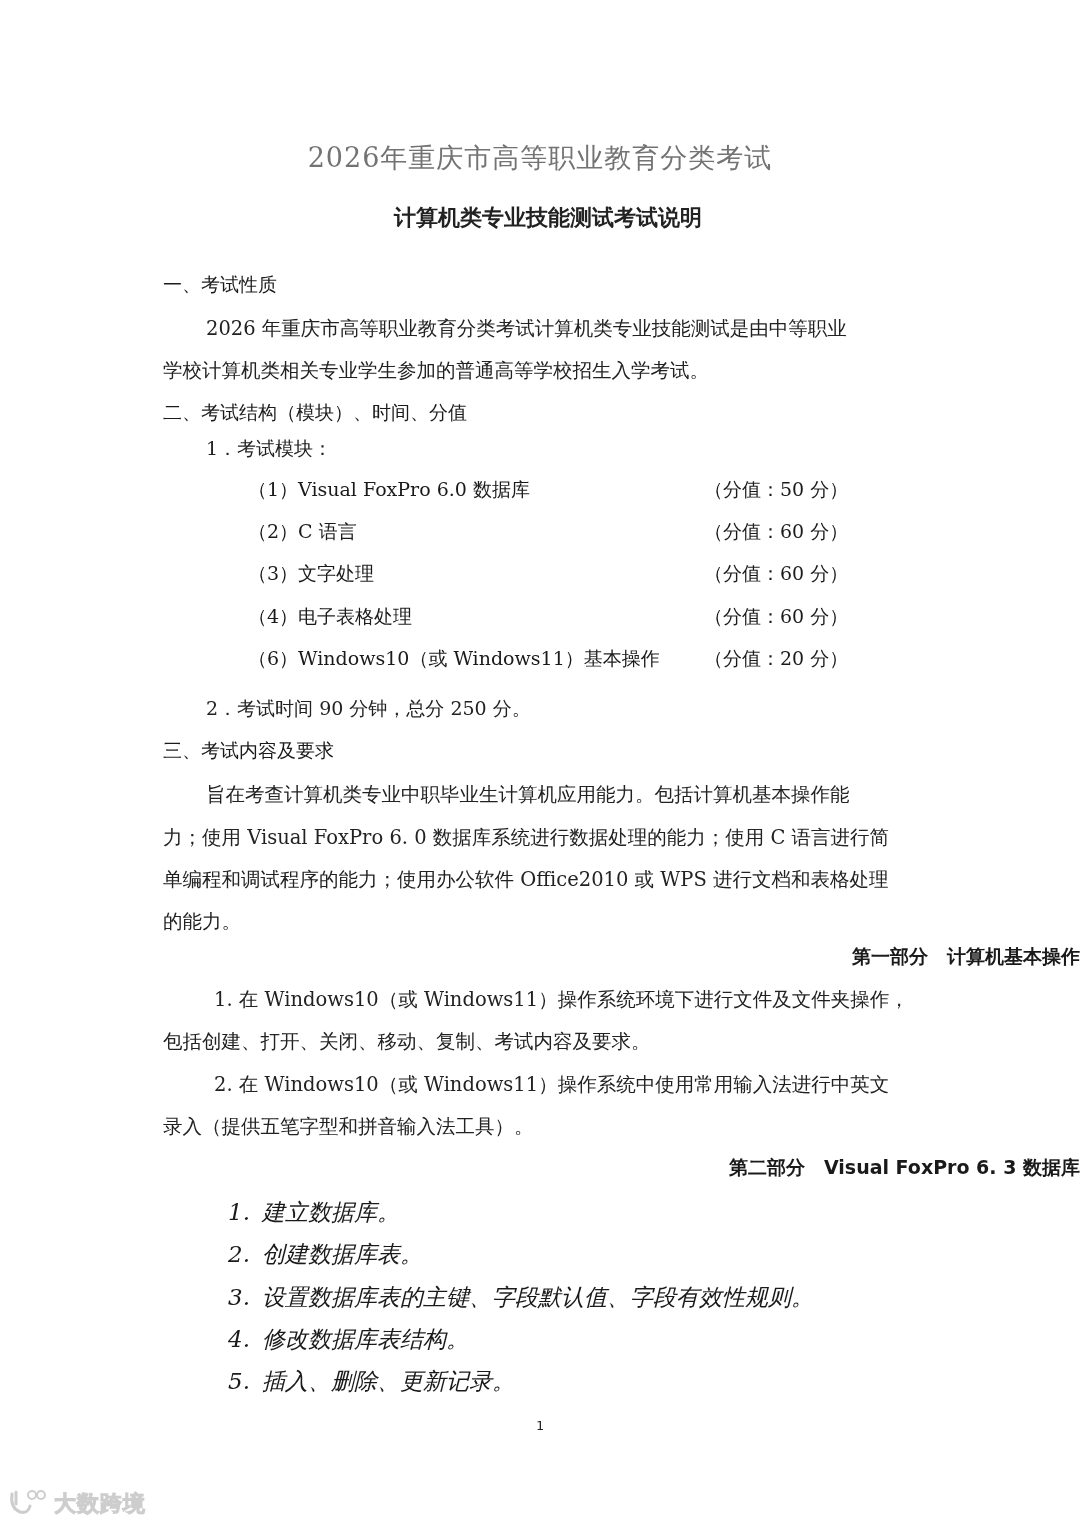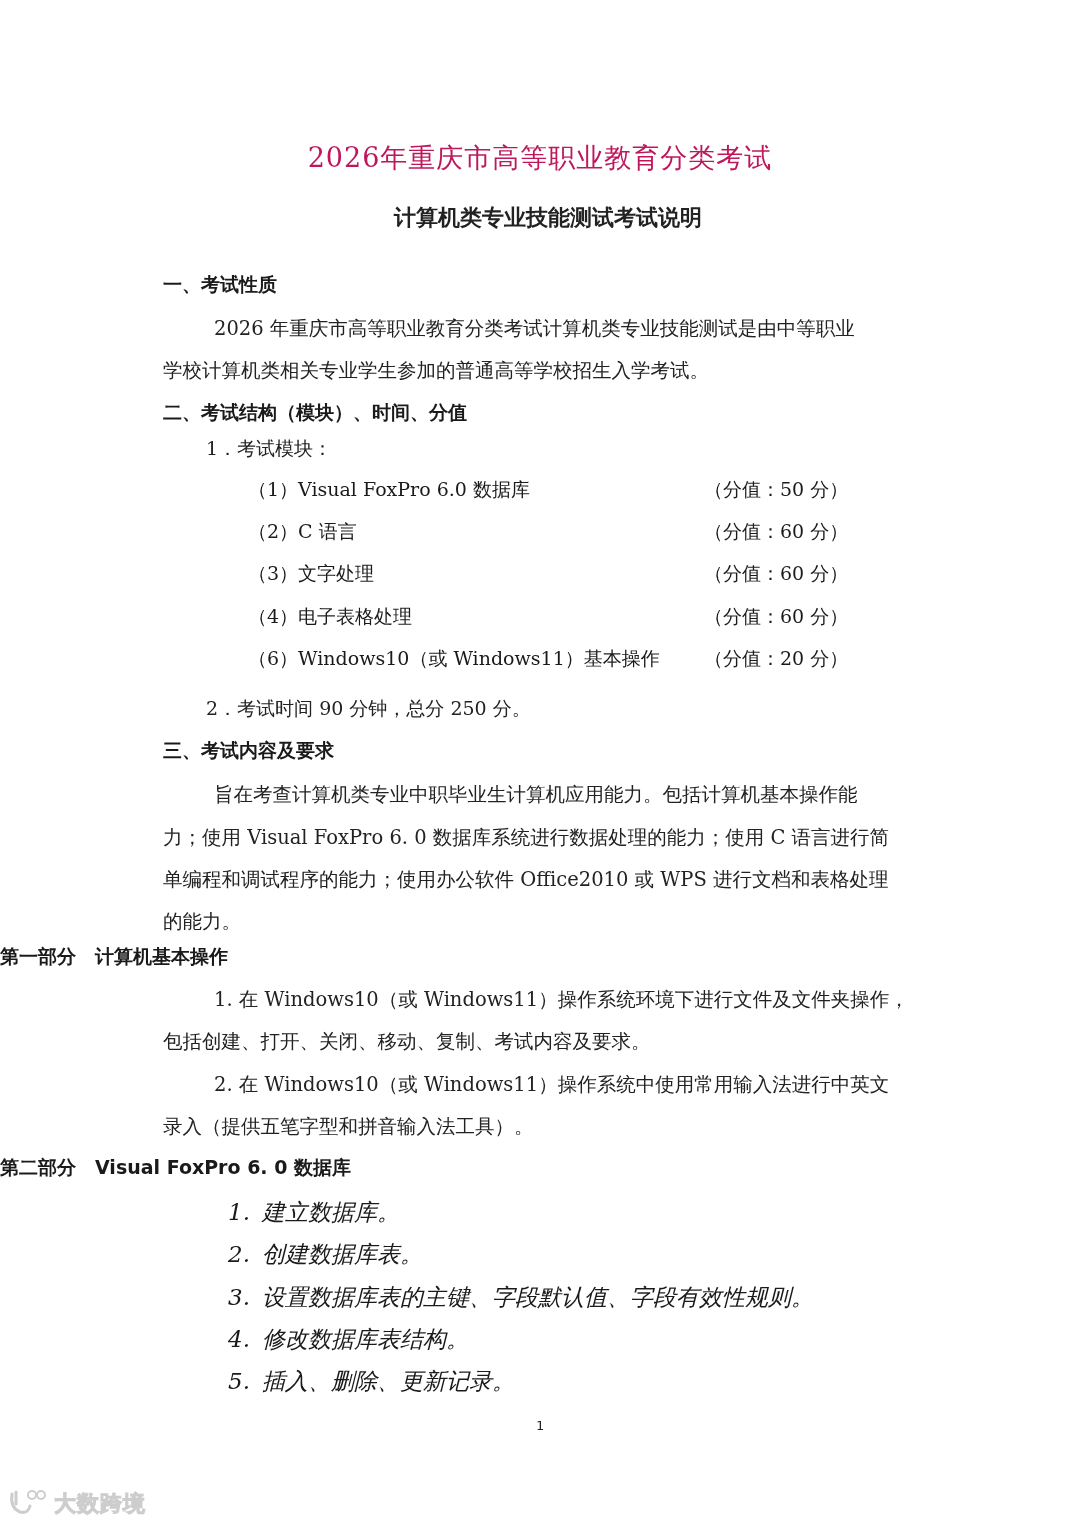--- a/index.html
+++ b/index.html
@@ -2,29 +2,29 @@
 <html><head>
 <meta charset="utf-8">
 <style>
   html, body { margin: 0; padding: 0; background: #ffffff; }
   body {
     width: 1080px; height: 1527px; position: relative; overflow: hidden;
     font-family: "DejaVu Serif", "Liberation Serif", serif;
     color: #1a1a1a;
   }
   .abs { position: absolute; white-space: nowrap; }
-  .title { left: 0; width: 1080px; text-align: center; top: 140px; font-size: 27px; letter-spacing: 1px; color: #be185d; }
+  .title { left: 0; width: 1080px; text-align: center; top: 140px; font-size: 27px; letter-spacing: 1px; color: #737373; }
   .subtitle { left: 0; width: 1080px; text-align: center; top: 203px; font-size: 22px; font-weight: bold; font-family: "DejaVu Sans", "Liberation Sans", sans-serif; color: #222; padding-left: 8px; }
-  .h1 { left: 163px; font-size: 19px; font-weight: bold; font-family: "DejaVu Sans", "Liberation Sans", sans-serif; color: #1a1a1a; }
+  .h1 { left: 163px; font-size: 19px; font-weight: normal; font-family: "DejaVu Sans", "Liberation Sans", sans-serif; color: #1a1a1a; }
   .p { font-size: 19.5px; color: #222; }
-  .indent { left: 206px; margin-left: 8px; }
+  .indent { left: 206px; }
   .left { left: 163px; }
   .mod-label { left: 248px; font-size: 19px; }
   .mod-score { left: 704px; font-size: 19px; }
-  .part { left: 0; width: 1080px; text-align: left; font-size: 19px; font-weight: bold; font-family: "DejaVu Sans", "Liberation Sans", sans-serif; }
+  .part { left: 0; width: 1080px; text-align: right; font-size: 19px; font-weight: bold; font-family: "DejaVu Sans", "Liberation Sans", sans-serif; }
   .item { left: 228px; font-size: 23px; font-style: italic; }
   .item .num { display: inline-block; width: 34px; }
   .pagenum { left: 0; width: 1080px; text-align: center; top: 1418px; font-size: 13px; font-family: "DejaVu Sans Mono", monospace; color: #222; }
   .wm { left: 8px; top: 1488px; font-size: 22px; font-weight: bold; font-family: Liberation Sans, sans-serif; color: #ffffff; -webkit-text-stroke: 1px #c8c8c8; letter-spacing: 1px; opacity: 0.9; }
   .wm-logo { display: inline-block; vertical-align: middle; margin-right: 6px; }
 </style>
 </head>
 <body>
 
 <div>
@@ -56,21 +56,21 @@
   <div class="abs p left" style="top:824px">力；使用 Visual FoxPro 6. 0 数据库系统进行数据处理的能力；使用 C 语言进行简</div>
   <div class="abs p left" style="top:866px">单编程和调试程序的能力；使用办公软件 Office2010 或 WPS 进行文档和表格处理</div>
   <div class="abs p left" style="top:908px">的能力。</div>
 
   <div class="abs part" style="top:944px">第一部分　计算机基本操作</div>
   <div class="abs p" style="left:214px; top:986px">1.  在 Windows10（或 Windows11）操作系统环境下进行文件及文件夹操作，</div>
   <div class="abs p left" style="top:1028px">包括创建、打开、关闭、移动、复制、考试内容及要求。</div>
   <div class="abs p" style="left:214px; top:1071px">2.  在 Windows10（或 Windows11）操作系统中使用常用输入法进行中英文</div>
   <div class="abs p left" style="top:1113px">录入（提供五笔字型和拼音输入法工具）。</div>
 
-  <div class="abs part" style="top:1155px">第二部分　Visual  FoxPro  6. 0 数据库</div>
+  <div class="abs part" style="top:1155px">第二部分　Visual  FoxPro  6. 3 数据库</div>
 
   <div class="abs item" style="top:1197px"><span class="num">1.</span><span>建立数据库。</span></div>
   <div class="abs item" style="top:1239px"><span class="num">2.</span><span>创建数据库表。</span></div>
   <div class="abs item" style="top:1282px"><span class="num">3.</span><span>设置数据库表的主键、字段默认值、字段有效性规则。</span></div>
   <div class="abs item" style="top:1324px"><span class="num">4.</span><span>修改数据库表结构。</span></div>
   <div class="abs item" style="top:1366px"><span class="num">5.</span><span>插入、删除、更新记录。</span></div>
 
   <div class="abs pagenum">1</div>
 
   <div class="abs wm">

